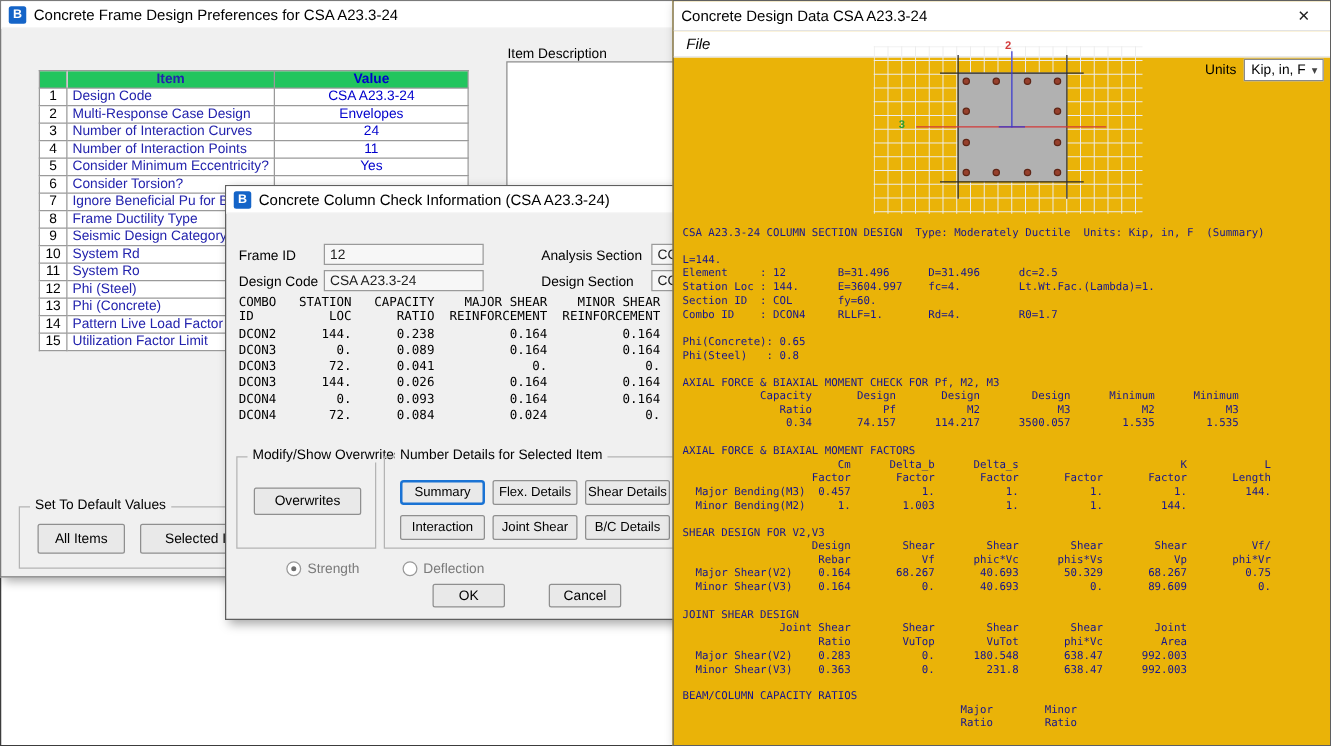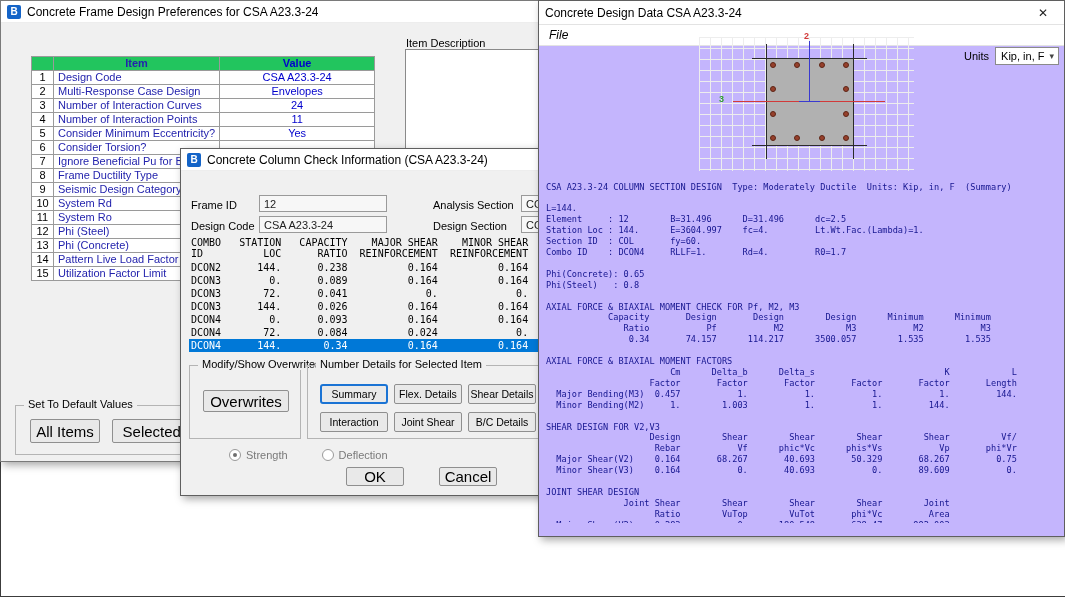--- a/index.html
+++ b/index.html
@@ -24,21 +24,21 @@
   .prefs-table { position:absolute; left:30px; top:55px; border-collapse:collapse; background:#fff; border:1px solid #5a5a5a; }
   .prefs-table th, .prefs-table td { border:1px solid #9a9a9a; height:14px; line-height:13px; padding:0 4px; font-size:11px; font-weight:normal; white-space:nowrap; overflow:hidden; }
   .prefs-table th { font-weight:bold; text-align:center; background:#22c55e; }
   .col-num { width:22px; text-align:center; color:#000; }
   .col-item { width:158px; color:#2323ad; }
   .col-value { width:155px; text-align:center; color:#0000cc; }
   .group { position:absolute; border:1px solid #b4b4b4; background:transparent; }
   .group-label { position:absolute; top:-8px; left:8px; background:#f0f0f0; padding:0 4px; font-size:11px; white-space:nowrap; }
   #set-defaults-group { left:14px; top:404px; width:330px; height:50px; }
   .btn { background:#e9e9e9; border:1px solid #8f8f8f; border-radius:2px; font-family:"Liberation Sans",sans-serif;
-    font-size:15px; color:#000; padding:0; cursor:default; }
+    font-size:11px; color:#000; padding:0; cursor:default; }
   #all-items-btn { position:absolute; left:14px; top:13px; width:70px; height:24px; }
   #selected-items-btn { position:absolute; left:96px; top:13px; width:92px; height:24px; }
 
   
   #check-dialog { left:180px; top:148px; width:408px; height:348px; z-index:2; border-color:#5f5f5f; }
   .fld-label { position:absolute; font-size:11px; }
   .tb { position:absolute; height:17px; background:#f7f7f7; border:1px solid #9a9a9a; font-family:"Liberation Sans",sans-serif; font-size:11px; padding:0 4px; color:#222; }
   #frame-id-label { left:10px; top:50px; } #frame-id-field { left:78px; top:46px; width:128px; }
   #design-code-label { left:10px; top:71px; } #design-code-field { left:78px; top:67px; width:128px; }
   #analysis-section-label { left:252px; top:50px; } #analysis-section-field { left:340px; top:46px; width:62px; }
@@ -58,21 +58,21 @@
 
   .radio-row { position:absolute; left:24px; top:300px; display:flex; gap:34px;margin-left:24px; }
   .radio { display:flex; align-items:center; gap:5px; font-size:11px; color:#7a7a7a; }
   .radio-circle { width:12px; height:12px; border:1px solid #9a9a9a; border-radius:50%; background:#fff; position:relative; }
   .radio-circle.checked::after { content:""; position:absolute; left:3px; top:3px; width:4px; height:4px; background:#6f6f6f; border-radius:50%; }
 
   #ok-btn { position:absolute; left:165px; top:318px; width:58px; height:19px; }
   #cancel-btn { position:absolute; left:258px; top:318px; width:58px; height:19px; }
 
   
-  #design-window { left:538px; top:0; width:527px; height:537px; background:#c4b5fd; z-index:3; border-color:#5f5f5f; }
+  #design-window { left:538px; top:0; width:527px; height:597px; background:#eab308; z-index:3; border-color:#5f5f5f; }
   #design-window .titlebar { height:24px; border-bottom:1px solid #e3e3e3; }
   .close-btn { margin-left:auto; width:30px; height:24px; display:flex; align-items:center; justify-content:center; font-size:12px; color:#222; }
   .menu-bar { height:21px; display:flex; align-items:center; border-bottom:1px solid #e3e3e3; background:#fff; }
   .menu-item { padding:0 10px; font-size:12px;font-style:italic; }
   .units-row { position:absolute; top:46px; right:5px; display:flex; align-items:center; gap:6px; font-size:11px; z-index:2; }
   .units-select { border:1px solid #8a8a8a; background:#fff; height:18px; min-width:60px; display:flex; align-items:center; padding:0 4px 0 5px; gap:5px; font-size:11px; }
   .units-select .chev { color:#444; font-size:9px; }
 
   .section-view { position:absolute; left:160px; top:36px; width:215px; height:134px;
     background-image:linear-gradient(#ededed 1px, transparent 1px), linear-gradient(90deg,#ededed 1px, transparent 1px);
@@ -213,21 +213,20 @@
 
   <div class="combo-header"><span>COMBO   STATION   CAPACITY    MAJOR SHEAR    MINOR SHEAR</span>
 <span>ID          LOC      RATIO  REINFORCEMENT  REINFORCEMENT</span></div>
   <div class="combo-list">
       <div class="combo-row">DCON2      144.      0.238          0.164          0.164</div>
       <div class="combo-row">DCON3        0.      0.089          0.164          0.164</div>
       <div class="combo-row">DCON3       72.      0.041             0.             0.</div>
       <div class="combo-row">DCON3      144.      0.026          0.164          0.164</div>
       <div class="combo-row">DCON4        0.      0.093          0.164          0.164</div>
       <div class="combo-row">DCON4       72.      0.084          0.024             0.</div>
-      <div class="combo-row selected">DCON4      144.       0.34          0.164          0.164</div>
     </div>
 
   <div class="group" id="overwrites-group">
     <div class="group-label">Modify/Show Overwrites</div>
     <button class="btn" id="overwrites-btn">Overwrites</button>
   </div>
   <div class="group" id="details-group">
     <div class="group-label">Number Details for Selected Item</div>
     <div class="detail-grid">
         <button class="btn detail-btn focused">Summary</button>

